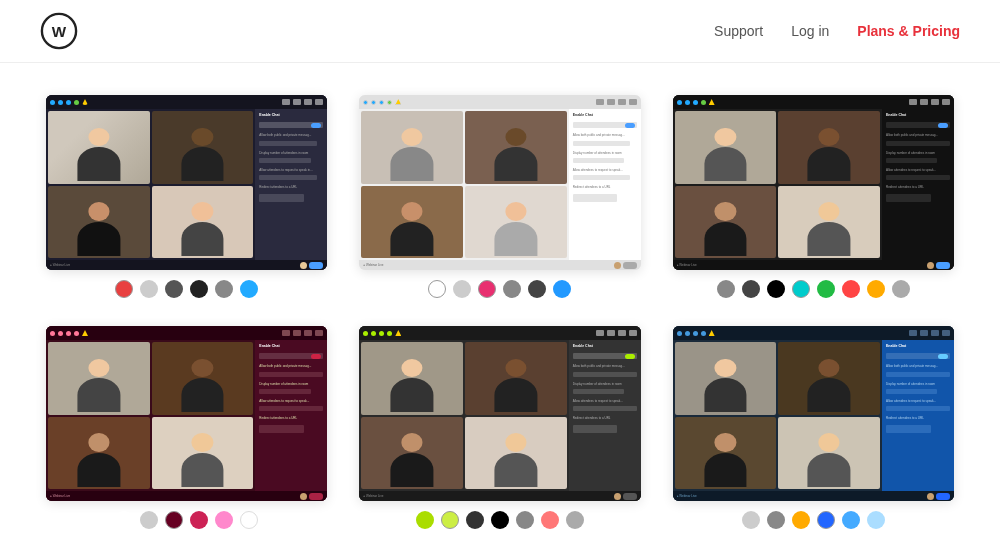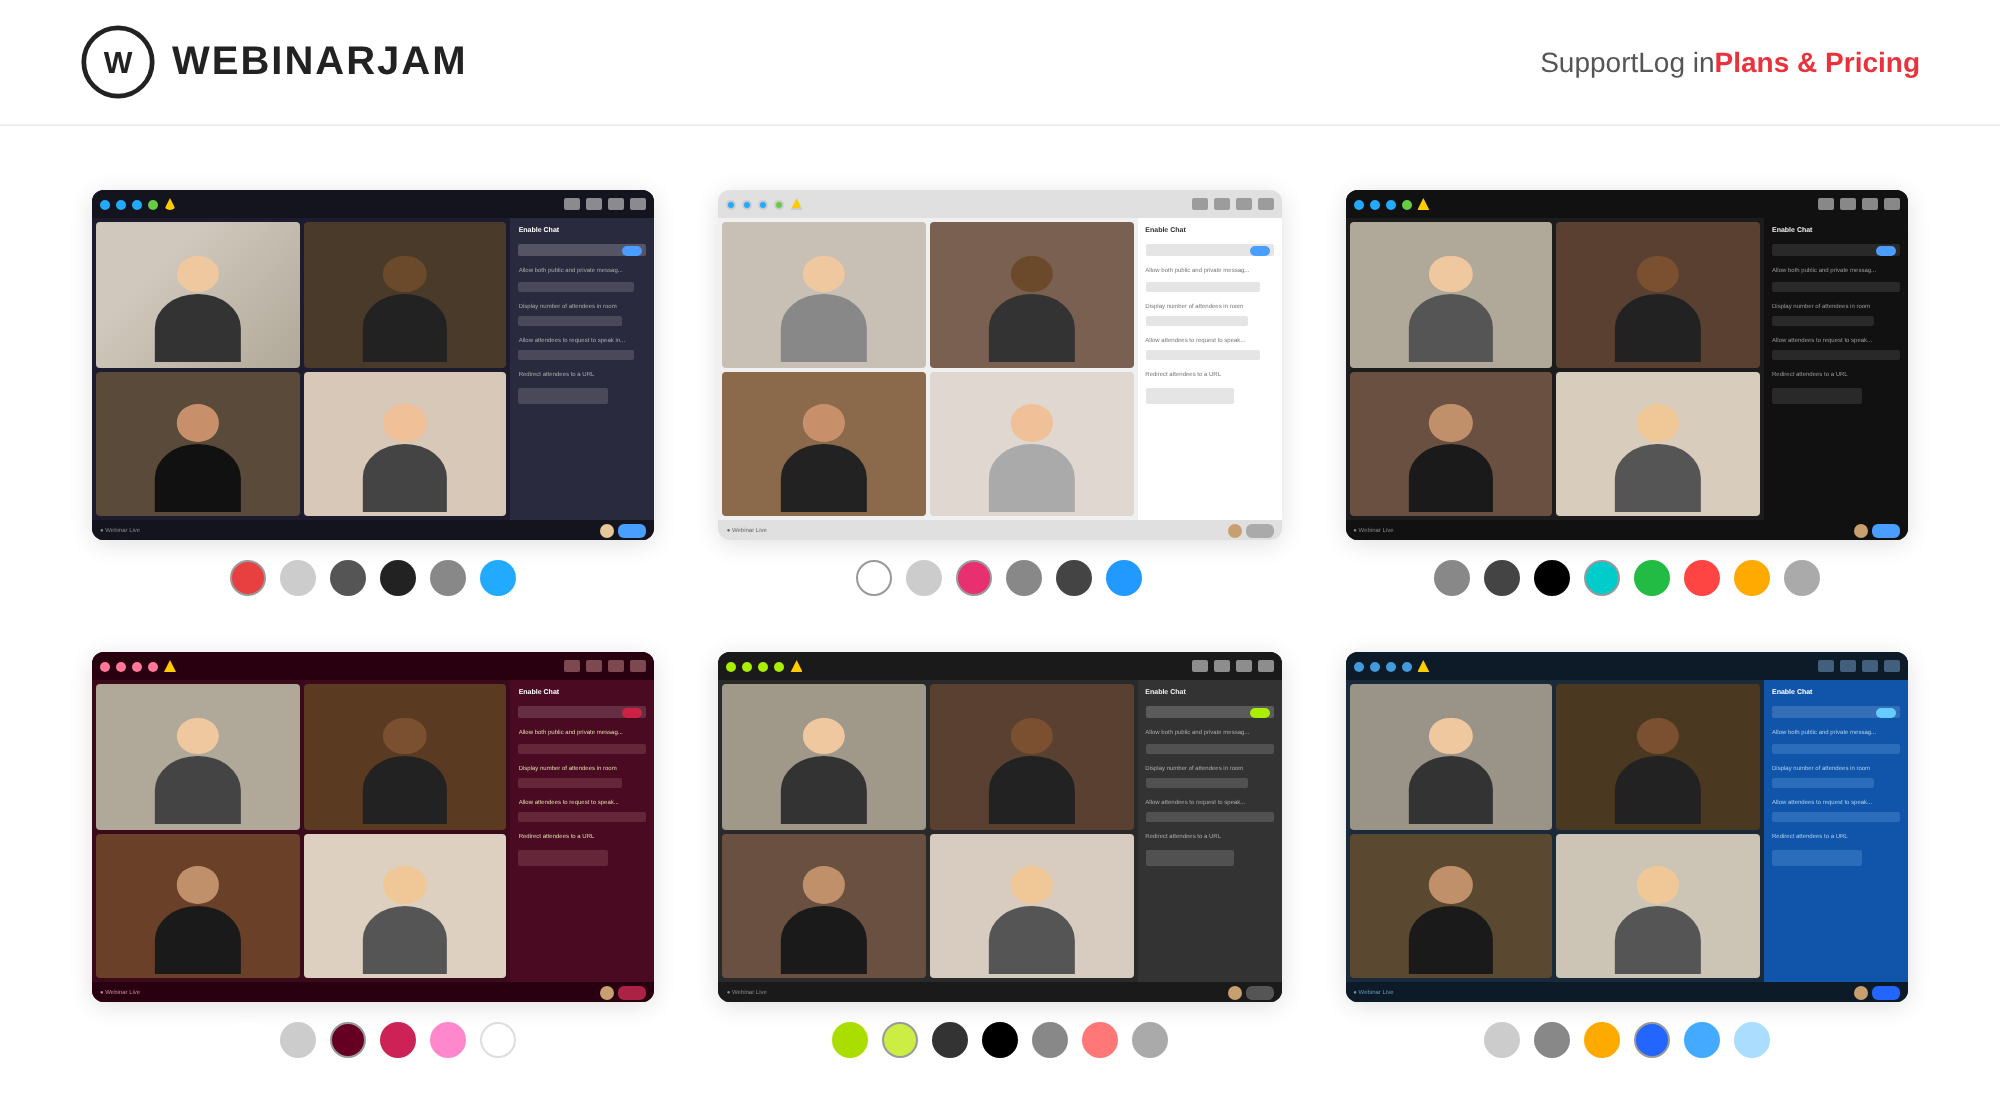--- a/index.html
+++ b/index.html
@@ -29,20 +29,21 @@
     }
     .logo-text {
       font-size: 20px;
       font-weight: 700;
       letter-spacing: 1px;
       color: #222;
     }
     nav {
       display: flex;
       align-items: center;
+      gap: 28px;
     }
     .nav-link {
       font-size: 14px;
       color: #555;
       text-decoration: none;
       cursor: pointer;
     }
     .nav-link.accent {
       color: #e8323c;
       font-weight: 600;
@@ -243,21 +244,20 @@
   </style>
 </head>
 <body>
 
 <header>
   <div class="logo-area">
     <svg class="logo-icon" viewBox="0 0 40 40">
       <circle cx="20" cy="20" r="18" fill="none" stroke="#222" stroke-width="2.5"></circle>
       <text x="20" y="26" font-size="16" font-weight="900" text-anchor="middle" fill="#222">W</text>
     </svg>
-    <span class="logo-text">WEBINARJAM</span>
   </div>
   <nav>
     <a class="nav-link">Support</a>
     <a class="nav-link">Log in</a>
     <a class="nav-link accent">Plans &amp; Pricing</a>
   </nav>
 </header>
 
 <div class="themes-grid">
 

